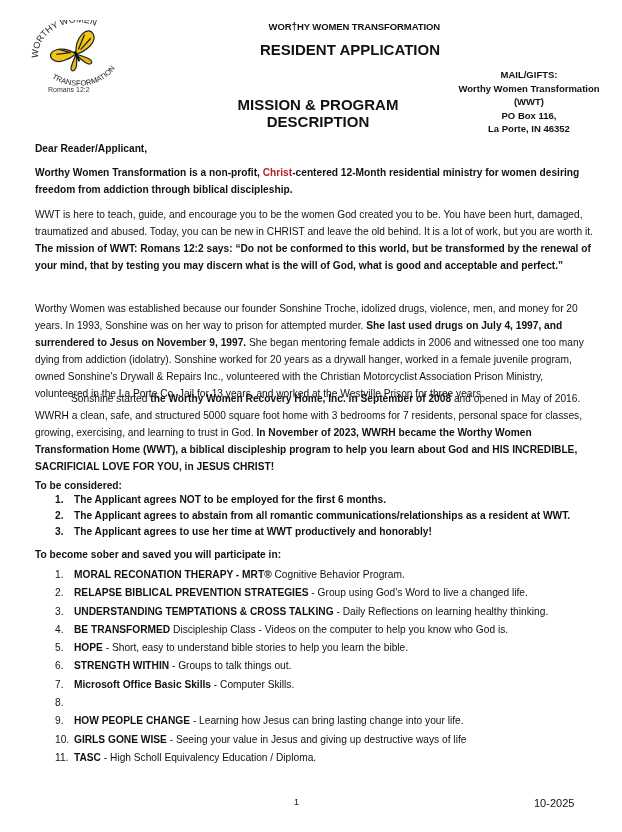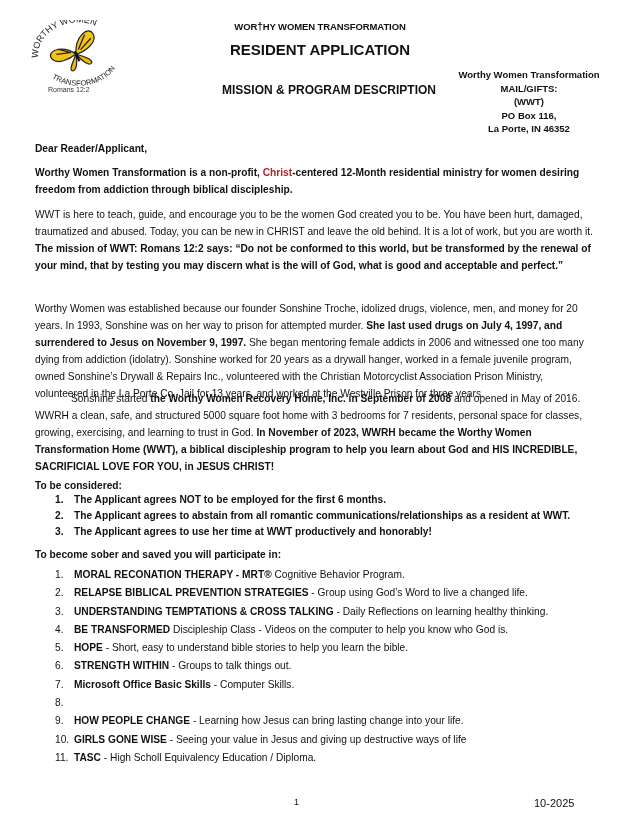--- a/index.html
+++ b/index.html
@@ -6,24 +6,24 @@
   body {
     width: 622px; height: 832px; position: relative; overflow: hidden;
     font-family: "Liberation Sans", "DejaVu Sans", sans-serif;
     color: #111111;
   }
   .page { position: absolute; left: 0; top: 0; width: 622px; height: 832px; }
 
   
   .logo { position: absolute; left: 30px; top: 20px; width: 95px; height: 80px; }
   .logo-caption { position: absolute; left: 48px; top: 86px; font-size: 7px; color: #333; }
-  .title-block { position: absolute; left: 200px; top: 21px; width: 240px; text-align: center; }
+  .title-block { position: absolute; left: 200px; top: 21px; width: 240px; text-align: right; }
   .title1 { font-size: 9.5px; font-weight: bold; letter-spacing: -0.1px; }
   .title2 { font-size: 15px; font-weight: bold; margin-top: 9px; }
-  .title3 { position: absolute; left: 200px; top: 83px; width: 236px; text-align: right; font-size: 12px; font-weight: bold; }
+  .title3 { position: absolute; left: 200px; top: 96px; width: 236px; text-align: center; font-size: 15px; font-weight: bold; }
   .cross { font-size: 10px; }
 
   .mail-block {
     position: absolute; left: 448px; top: 68px; width: 162px; text-align: center;
     font-size: 9.5px; font-weight: bold; line-height: 13.5px;
   }
 
   
   .text { position: absolute; left: 35px; width: 558px; font-size: 10.2px; line-height: 17px; }
   .b { font-weight: bold; }
@@ -78,22 +78,22 @@
   </div>
   <div class="logo-caption">Romans 12:2</div>
 
   <div class="title-block">
     <div class="title1"><span>WOR</span><span class="cross">†</span><span>HY WOMEN TRANSFORMATION</span></div>
     <div class="title2">RESIDENT APPLICATION</div>
   </div>
   <div class="title3">MISSION &amp; PROGRAM DESCRIPTION</div>
 
   <div class="mail-block">
+    <div>MAIL/GIFTS:</div>
     <div>Worthy Women Transformation</div>
-    <div>MAIL/GIFTS:</div>
     <div>(WWT)</div>
     <div>PO Box 116,</div>
     <div>La Porte, IN 46352</div>
   </div>
 
   <div class="text salute">Dear Reader/Applicant,</div>
 
   <div class="text p1 b"><span>Worthy Women Transformation is a non-profit, </span><span class="red">Christ</span><span>-centered 12-Month residential ministry for women desiring freedom from addiction through biblical discipleship.</span></div>
 
   <div class="text p2"><span>WWT is here to teach, guide, and encourage you to be the women God created you to be. You have been hurt, damaged, traumatized and abused. Today, you can be new in CHRIST and leave the old behind. It is a lot of work, but you are worth it. </span><span class="b">The mission of WWT: Romans 12:2 says: “Do not be conformed to this world, but be transformed by the renewal of your mind, that by testing you may discern what is the will of God, what is good and acceptable and perfect.”</span></div>

